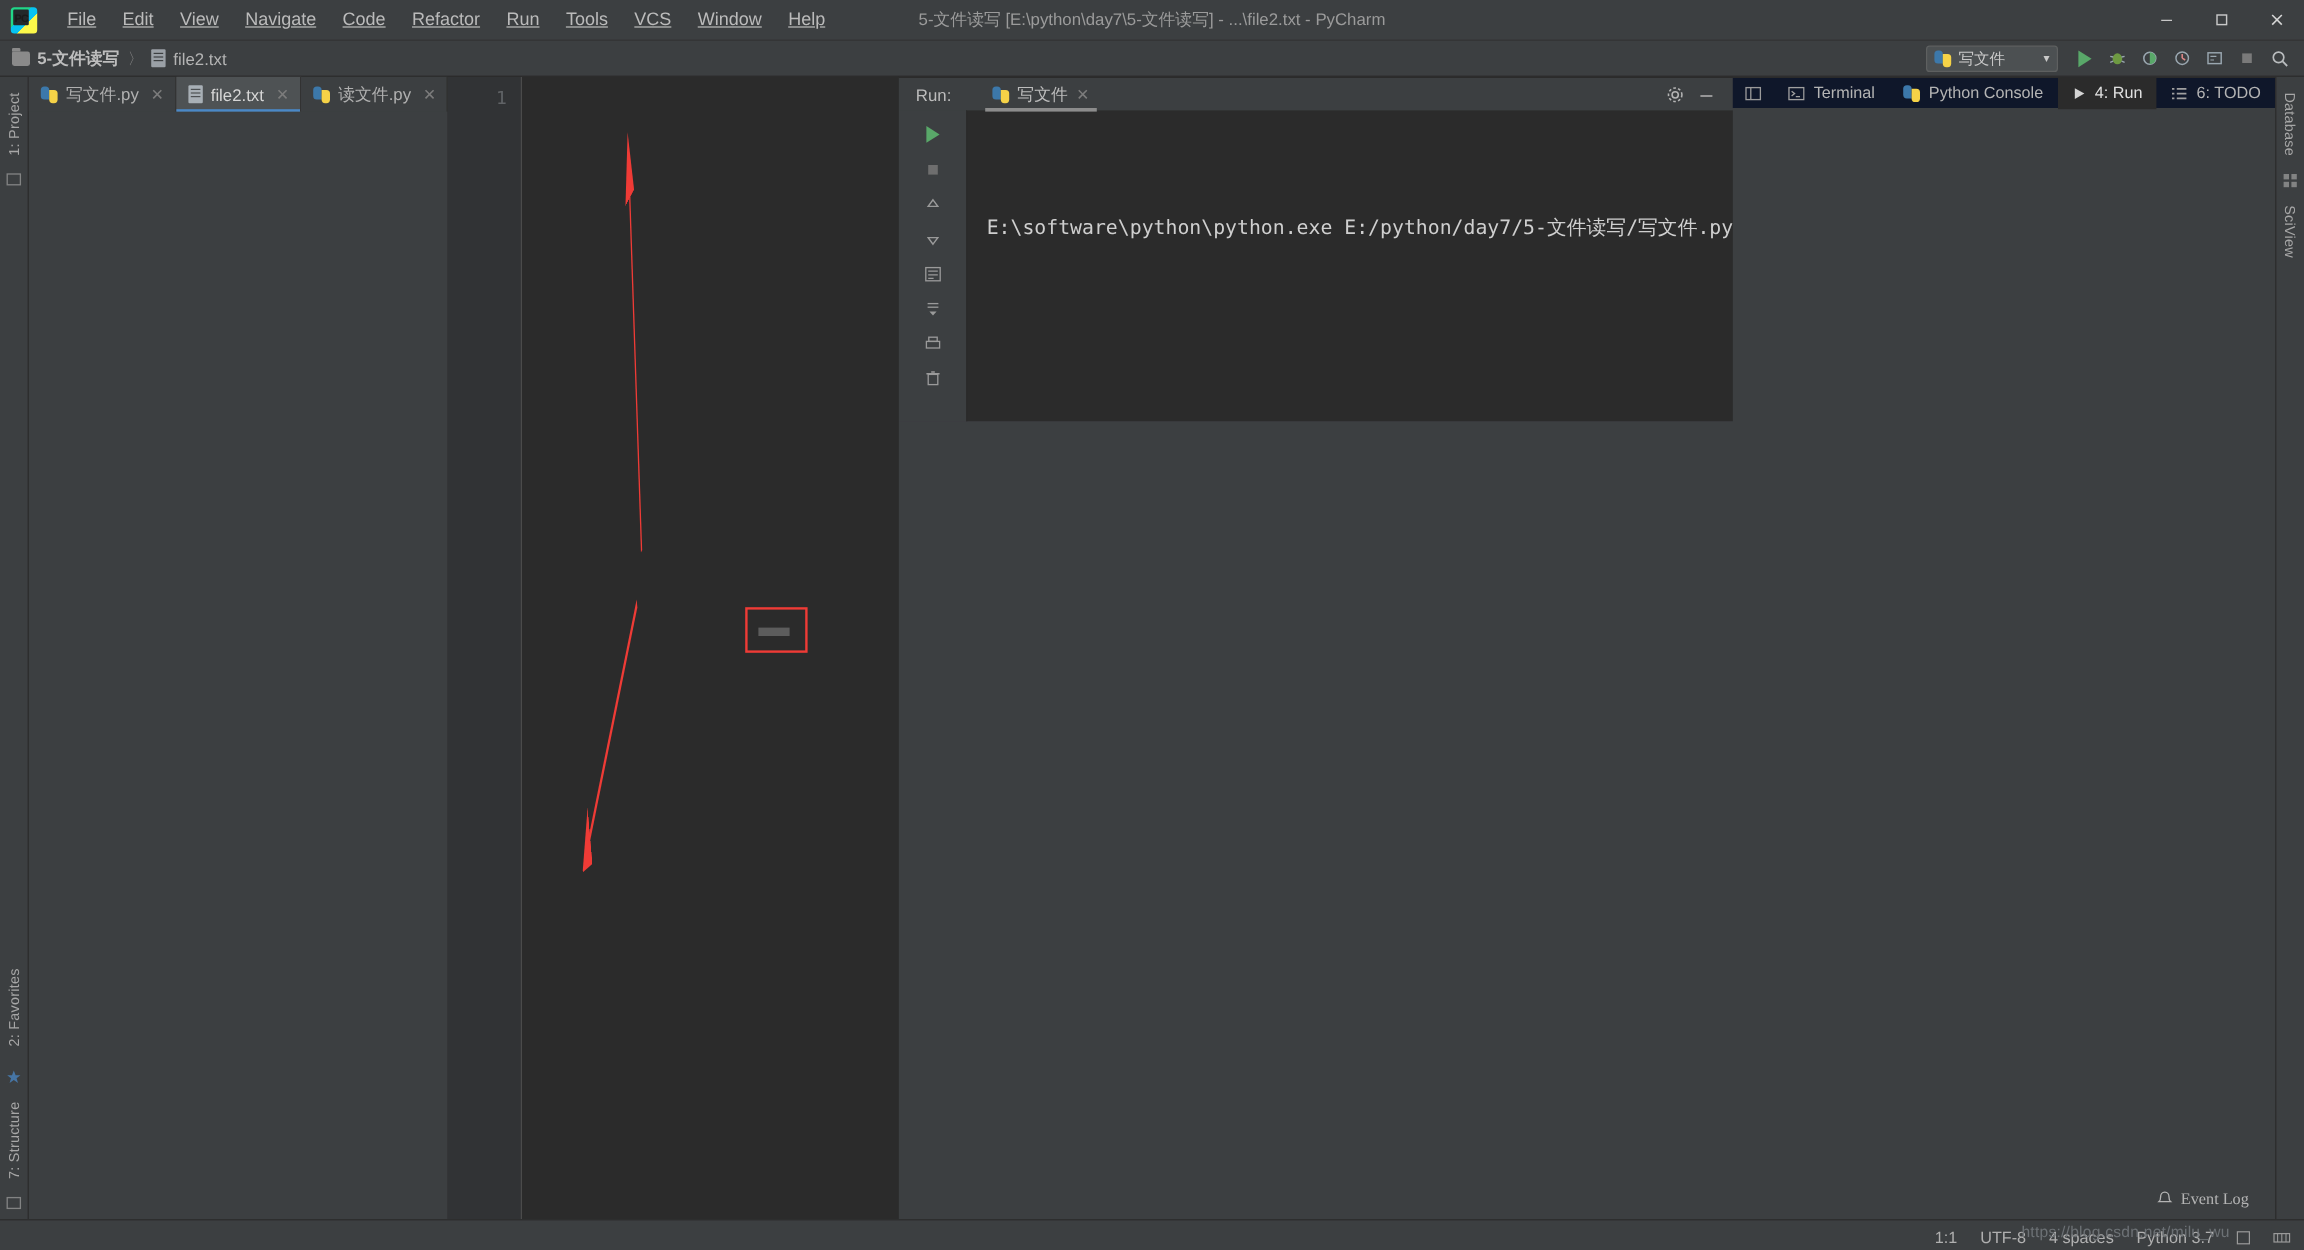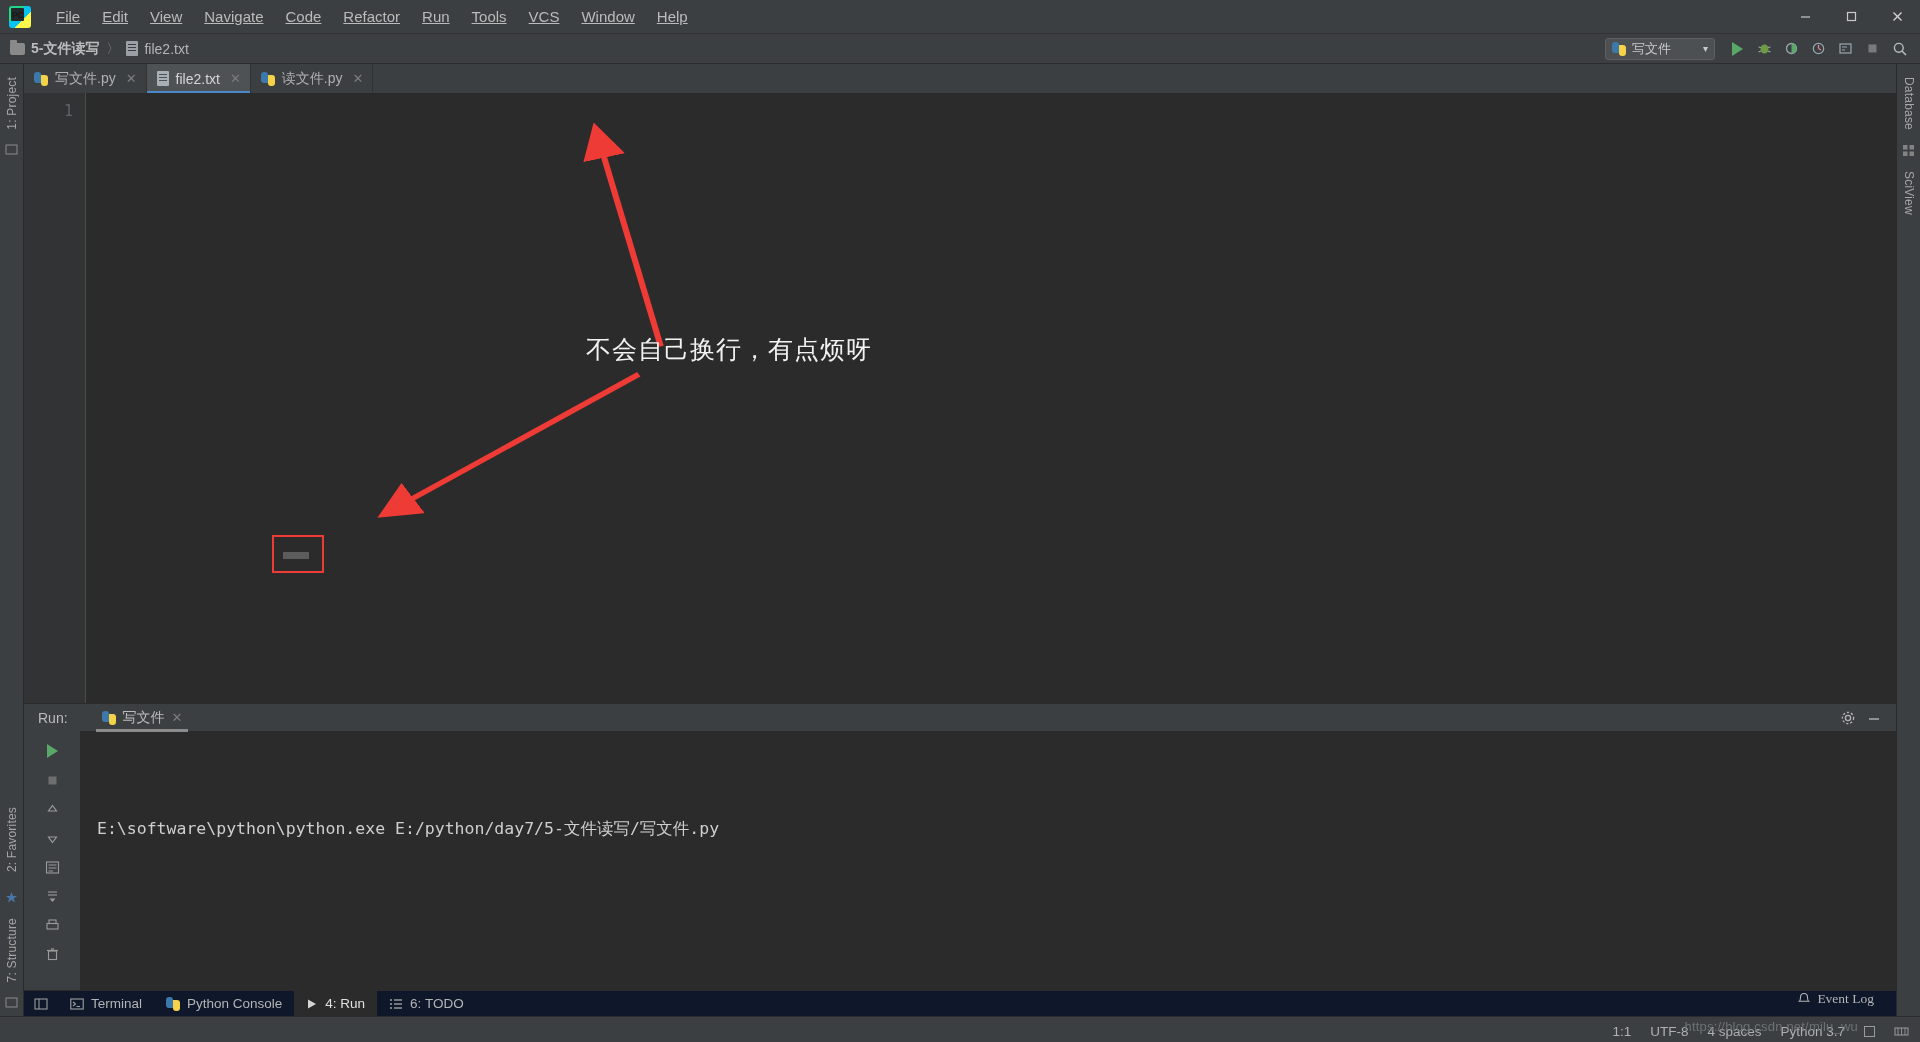--- a/index.html
+++ b/index.html
@@ -101,21 +101,21 @@
   }
   .left-rail { border-right: 1px solid #2b2b2b; }
   .right-rail { border-left: 1px solid #2b2b2b; }
   .rail-label {
     writing-mode: vertical-rl; font-size: 12px; color: #a7a7a7; padding: 7px 0;
     white-space: nowrap; letter-spacing: 0.2px;
   }
   .rail-label.up { transform: rotate(180deg); }
   .rail-ico { width:13px;height:13px;margin:7px 0;opacity:.75; }
 
-  .center { flex: 1; display: flex; flex-direction: column; min-width: 0; }
+  .center { flex: 1; display: flex; flex-direction: row; min-width: 0; }
 
   
   .tabs { height: 29px; background: #3c3f41; display: flex; align-items: stretch; }
   .tab {
     display: flex; align-items: center; gap: 7px; padding: 0 9px 0 10px;
     font-size: 14px; color: #b0b0b0; position: relative; white-space: nowrap;
     border-right: 1px solid #323232;
   }
   .tab.active { background: #4e5254; color: #d6d6d6; }
   .tab.active::after {
@@ -235,20 +235,21 @@
       <div class="menu-item"><u>Navigate</u></div>
       <div class="menu-item"><u>Code</u></div>
       <div class="menu-item"><u>Refactor</u></div>
       <div class="menu-item"><u>Run</u></div>
       <div class="menu-item"><u>Tools</u></div>
       <div class="menu-item"><u>VCS</u></div>
       <div class="menu-item"><u>Window</u></div>
       <div class="menu-item"><u>Help</u></div>
     </div>
 
+    <div class="win-title">5-文件读写 [E:\python\day7\5-文件读写] - ...\file2.txt - PyCharm</div>
 
     <div class="win-ctrls">
       <div class="win-btn">
         <svg width="13" height="13" viewBox="0 0 13 13">
             <line x1="2" y1="7" x2="11" y2="7" stroke="#c8c8c8" stroke-width="1.2"></line>
           </svg>
       </div>
       <div class="win-btn">
         <svg width="13" height="13" viewBox="0 0 13 13">
             <rect x="2.5" y="2.5" width="8" height="8" fill="none" stroke="#c8c8c8" stroke-width="1.2"></rect>

